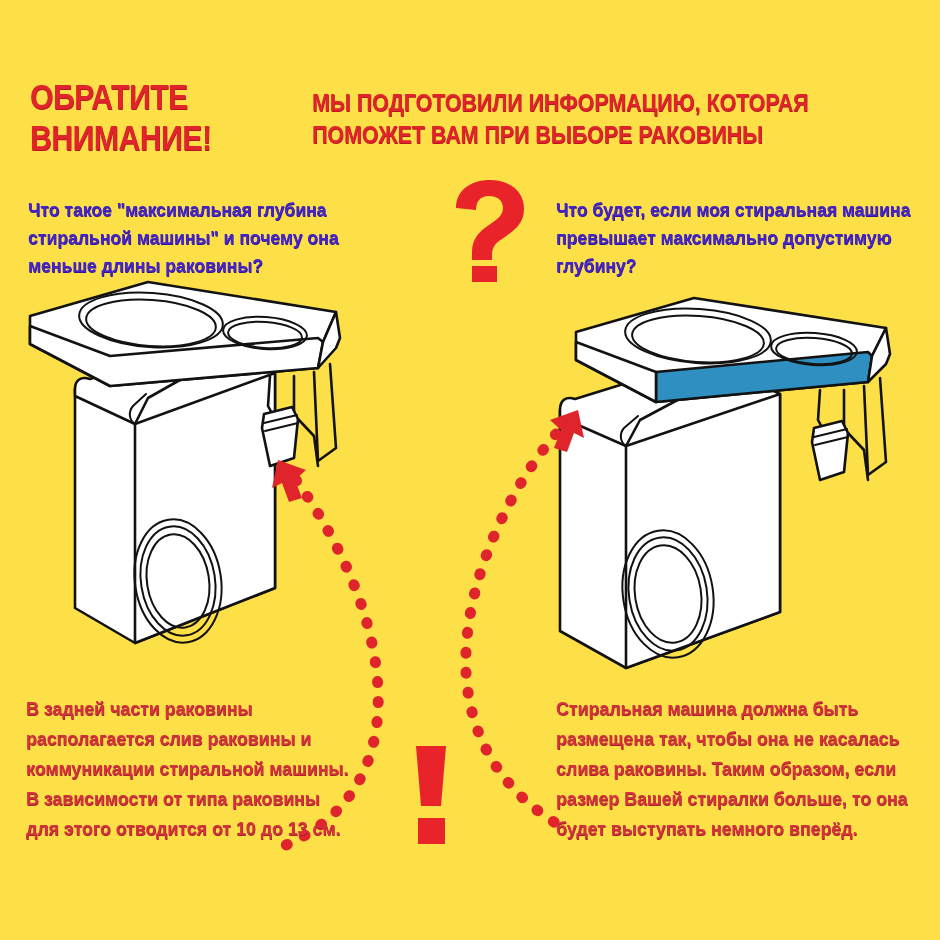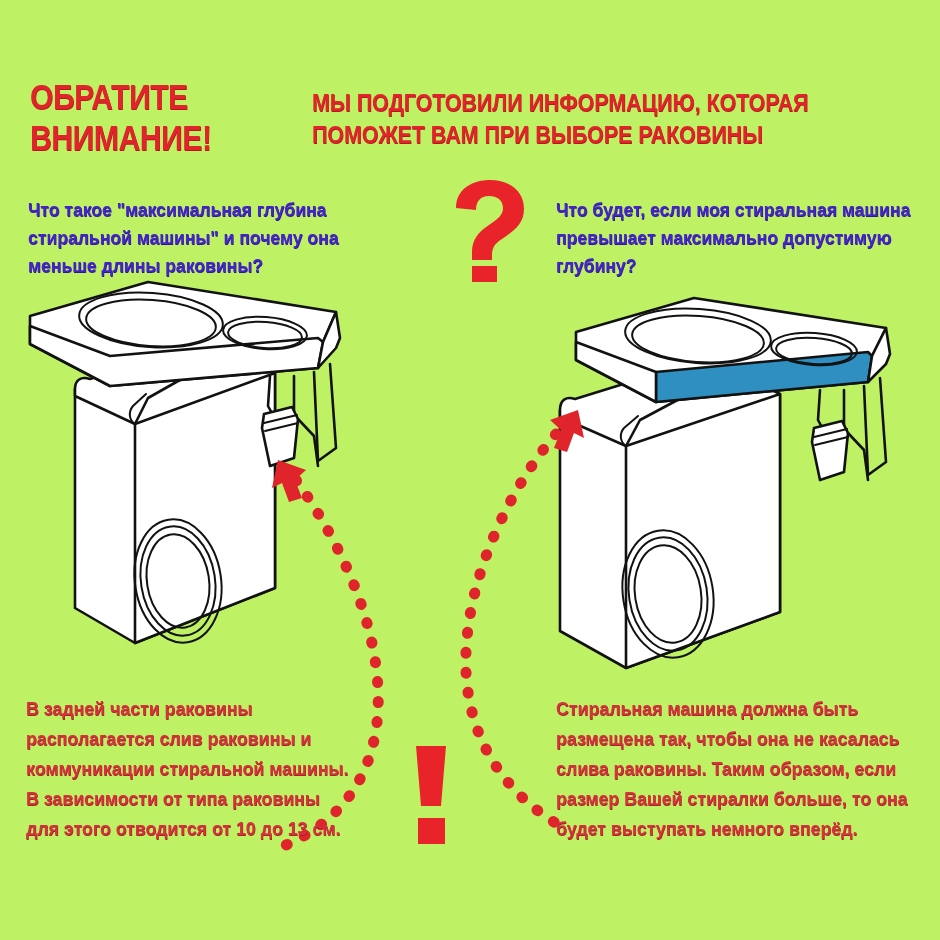--- a/index.html
+++ b/index.html
@@ -8,21 +8,21 @@
     padding: 0;
     background: #ffffff;
   }
   body {
     font-family: "Liberation Sans", sans-serif;
   }
   #page {
     position: relative;
     width: 940px;
     height: 940px;
-    background: #bef264;
+    background: #fde047;
     overflow: hidden;
   }
 
   
   .attn-title {
     position: absolute;
     left: 30px;
     top: 76px;
     width: 290px;
     color: #e0242c;

